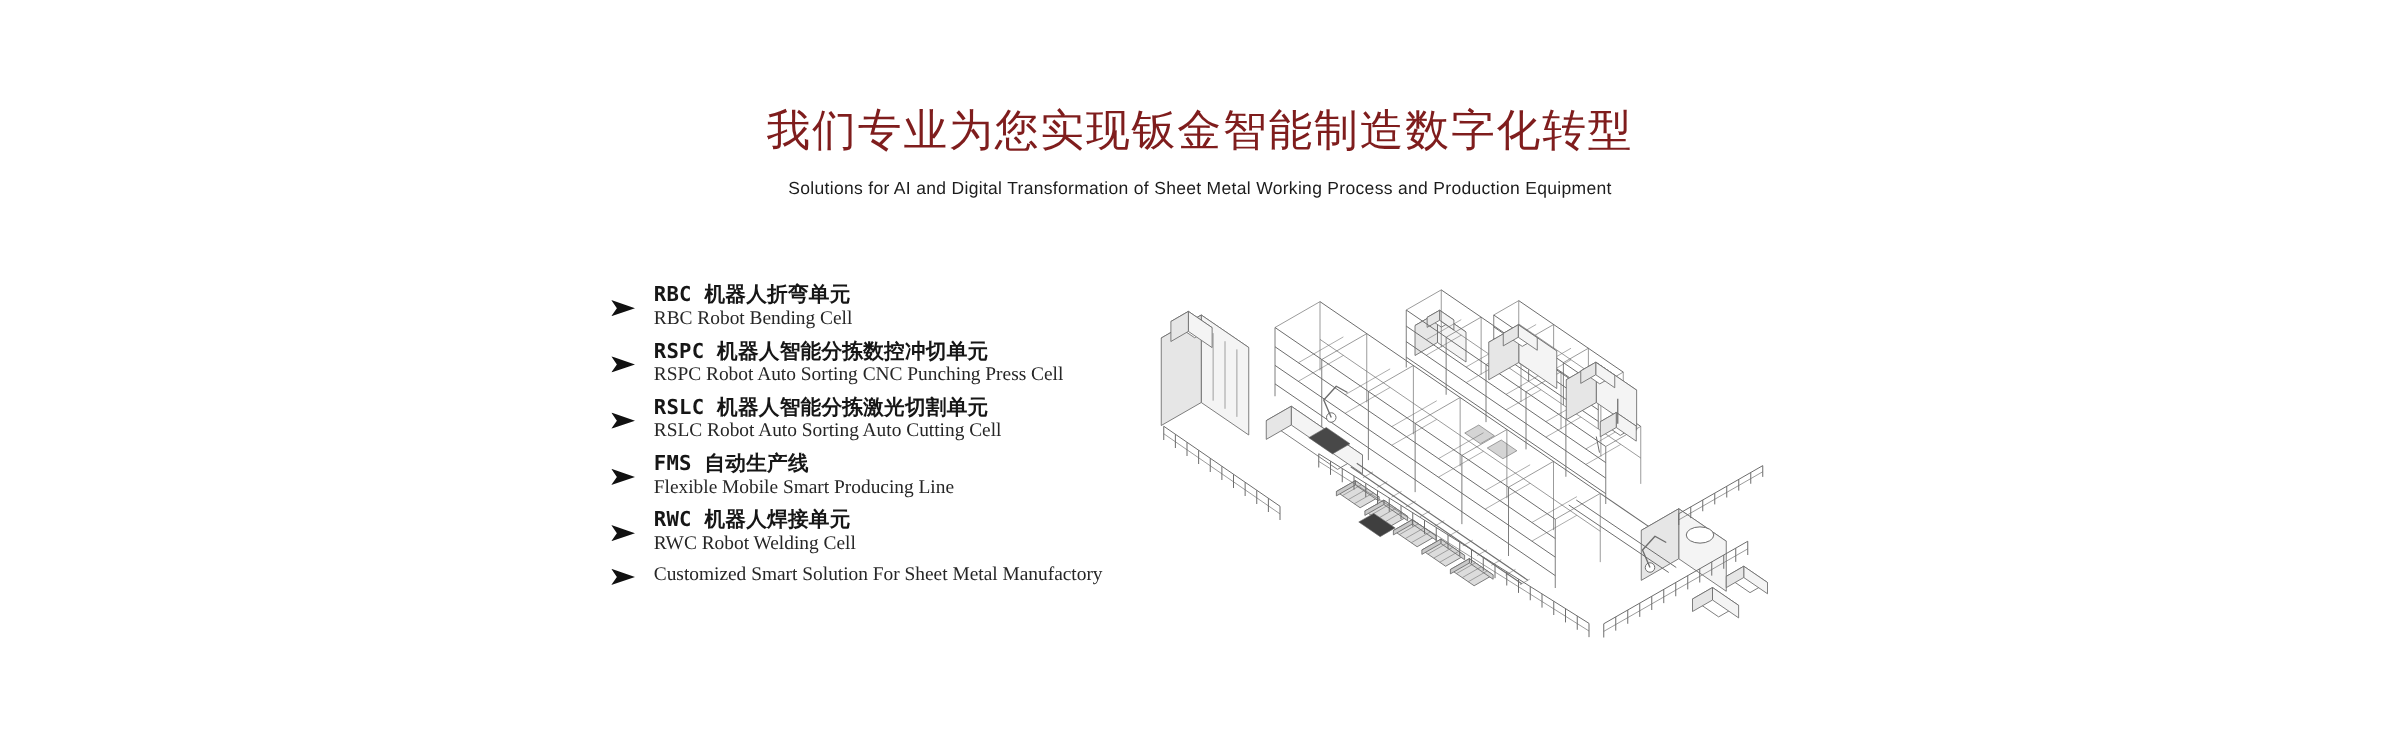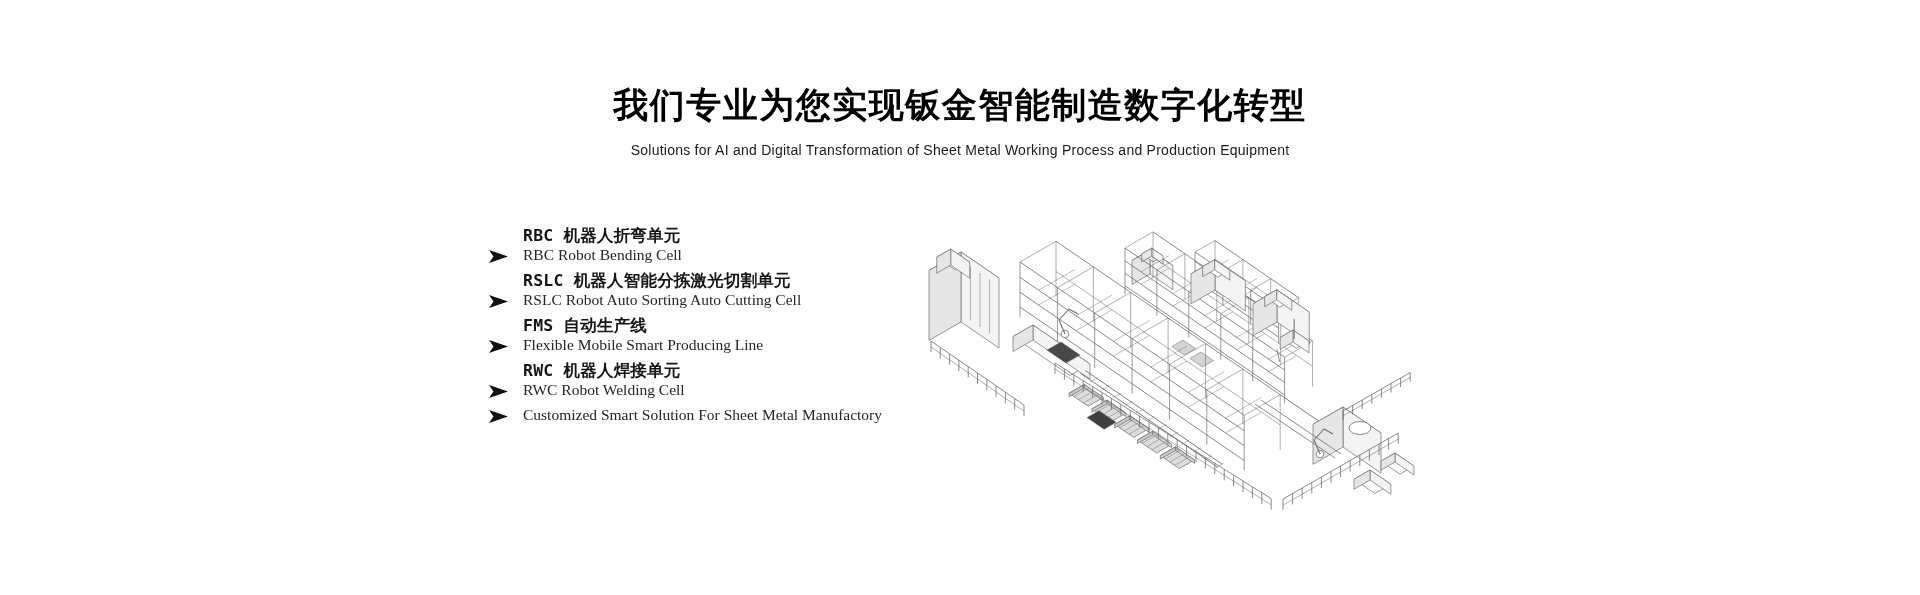--- a/index.html
+++ b/index.html
@@ -3,27 +3,27 @@
 <meta charset="utf-8">
 <style>
   html,body{margin:0;padding:0}
   body{
     width:1920px;height:595px;position:relative;overflow:hidden;
     background:#ffffff;color:#1a1a1a;
     font-family:"Liberation Sans",sans-serif;
   }
   .hero-header{position:absolute;left:0;top:82px;width:100%;text-align:center}
   .hero-title{
-    margin:0;font-size:35px;font-weight:700;letter-spacing:1.5px;line-height:46px;color:#000000;
+    margin:0;font-size:35px;font-weight:400;letter-spacing:1.5px;line-height:46px;color:#7f1d1d;
   }
   .hero-subtitle{
     margin:13px 0 0;font-size:14px;letter-spacing:.25px;color:#1c1c1c;line-height:18px;
   }
   .product-list{position:absolute;left:489px;top:226px;margin:0;padding:0;list-style:none;width:470px}
-  .product{display:flex;align-items:flex-end;margin:0 0 8px 0;cursor:pointer}
+  .product{display:flex;align-items:center;margin:0 0 8px 0;cursor:pointer}
   .bullet{flex:0 0 19px;margin:4px 15px 0 0;line-height:0}
   .p-text{display:block}
   .p-label{
     display:block;font-family:"DejaVu Sans Mono","Liberation Sans",sans-serif;
     font-size:16.5px;font-weight:700;line-height:20px;letter-spacing:.2px;color:#161616;
     white-space:nowrap;
   }
   .p-sub{
     display:block;font-family:Liberation Serif, serif;
     font-size:15.5px;line-height:17px;color:#262626;white-space:nowrap;
@@ -39,20 +39,29 @@
 </header>
 
 <ul class="product-list">
   <li class="product">
     <span class="bullet"><svg width="19" height="13" viewBox="0 0 19 13">
           <polygon points="0,0 19,6.5 0,13 4.5,6.5" fill="#111"></polygon>
         </svg></span>
     <span class="p-text">
       <span class="p-label">RBC 机器人折弯单元</span>
       <span class="p-sub">RBC Robot Bending Cell</span>
+    </span>
+  </li>
+  <li class="product">
+    <span class="bullet"><svg width="19" height="13" viewBox="0 0 19 13">
+          <polygon points="0,0 19,6.5 0,13 4.5,6.5" fill="#111"></polygon>
+        </svg></span>
+    <span class="p-text">
+      <span class="p-label">RSPC 机器人智能分拣数控冲切单元</span>
+      <span class="p-sub">RSPC Robot Auto Sorting CNC Punching Press Cell</span>
     </span>
   </li>
   <li class="product">
     <span class="bullet"><svg width="19" height="13" viewBox="0 0 19 13">
           <polygon points="0,0 19,6.5 0,13 4.5,6.5" fill="#111"></polygon>
         </svg></span>
     <span class="p-text">
       <span class="p-label">RSLC 机器人智能分拣激光切割单元</span>
       <span class="p-sub">RSLC Robot Auto Sorting Auto Cutting Cell</span>
     </span>

